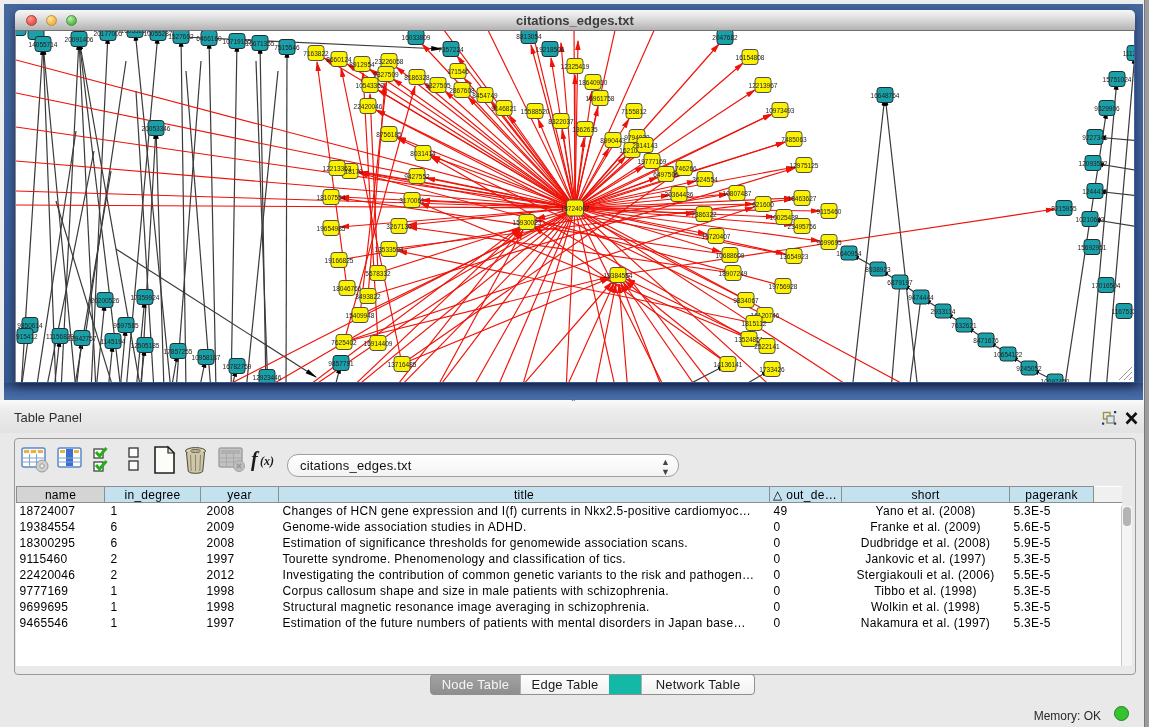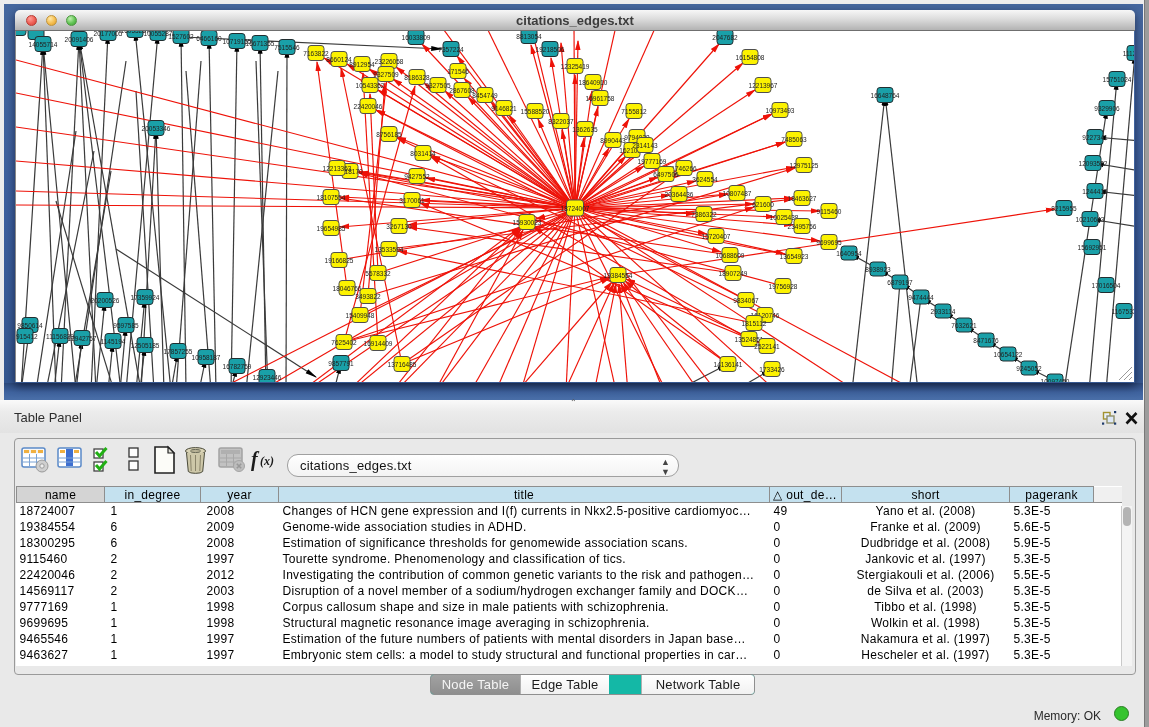--- a/index.html
+++ b/index.html
@@ -688,30 +688,20 @@
               <td class="c1">22420046</td>
               <td class="c2">2</td>
               <td class="c3">2012</td>
               <td class="c4">Investigating the contribution of common genetic variants to the risk and pathogen…</td>
               <td class="c5">0</td>
               <td class="c6">Stergiakouli et al. (2006)</td>
               <td class="c7">5.5E-5</td>
               <td></td>
             </tr>
             <tr>
-              <td class="c1">14569117</td>
-              <td class="c2">2</td>
-              <td class="c3">2003</td>
-              <td class="c4">Disruption of a novel member of a sodium/hydrogen exchanger family and DOCK…</td>
-              <td class="c5">0</td>
-              <td class="c6">de Silva et al. (2003)</td>
-              <td class="c7">5.3E-5</td>
-              <td></td>
-            </tr>
-            <tr>
               <td class="c1">9777169</td>
               <td class="c2">1</td>
               <td class="c3">1998</td>
               <td class="c4">Corpus callosum shape and size in male patients with schizophrenia.</td>
               <td class="c5">0</td>
               <td class="c6">Tibbo et al. (1998)</td>
               <td class="c7">5.3E-5</td>
               <td></td>
             </tr>
             <tr>
@@ -724,30 +714,20 @@
               <td class="c7">5.3E-5</td>
               <td></td>
             </tr>
             <tr>
               <td class="c1">9465546</td>
               <td class="c2">1</td>
               <td class="c3">1997</td>
               <td class="c4">Estimation of the future numbers of patients with mental disorders in Japan base…</td>
               <td class="c5">0</td>
               <td class="c6">Nakamura et al. (1997)</td>
-              <td class="c7">5.3E-5</td>
-              <td></td>
-            </tr>
-            <tr>
-              <td class="c1">9463627</td>
-              <td class="c2">1</td>
-              <td class="c3">1997</td>
-              <td class="c4">Embryonic stem cells: a model to study structural and functional properties in car…</td>
-              <td class="c5">0</td>
-              <td class="c6">Hescheler et al. (1997)</td>
               <td class="c7">5.3E-5</td>
               <td></td>
             </tr>
           </tbody>
       </table>
       <div id="vsb">
           <div class="th"></div>
         </div>
     </div>
     <div id="tabs">

